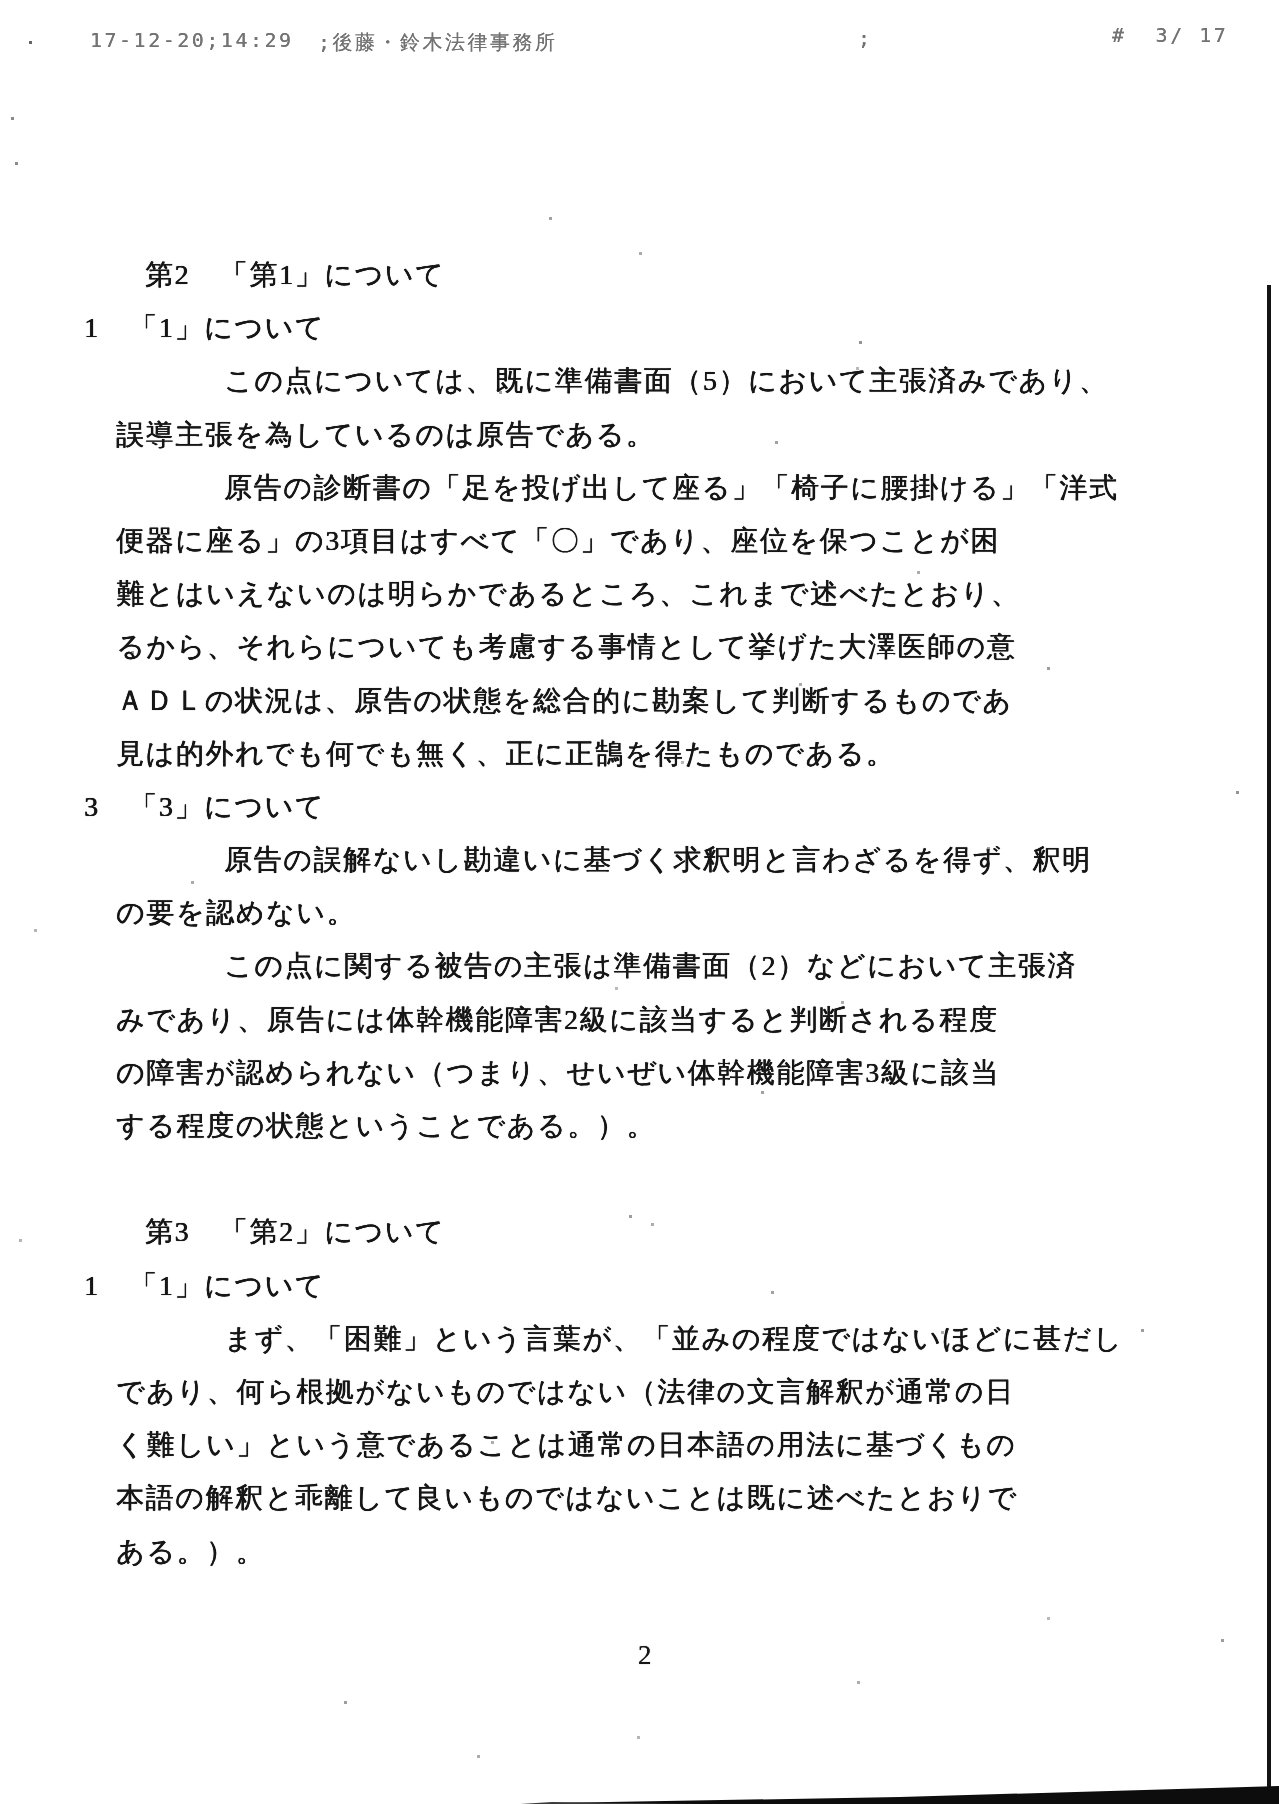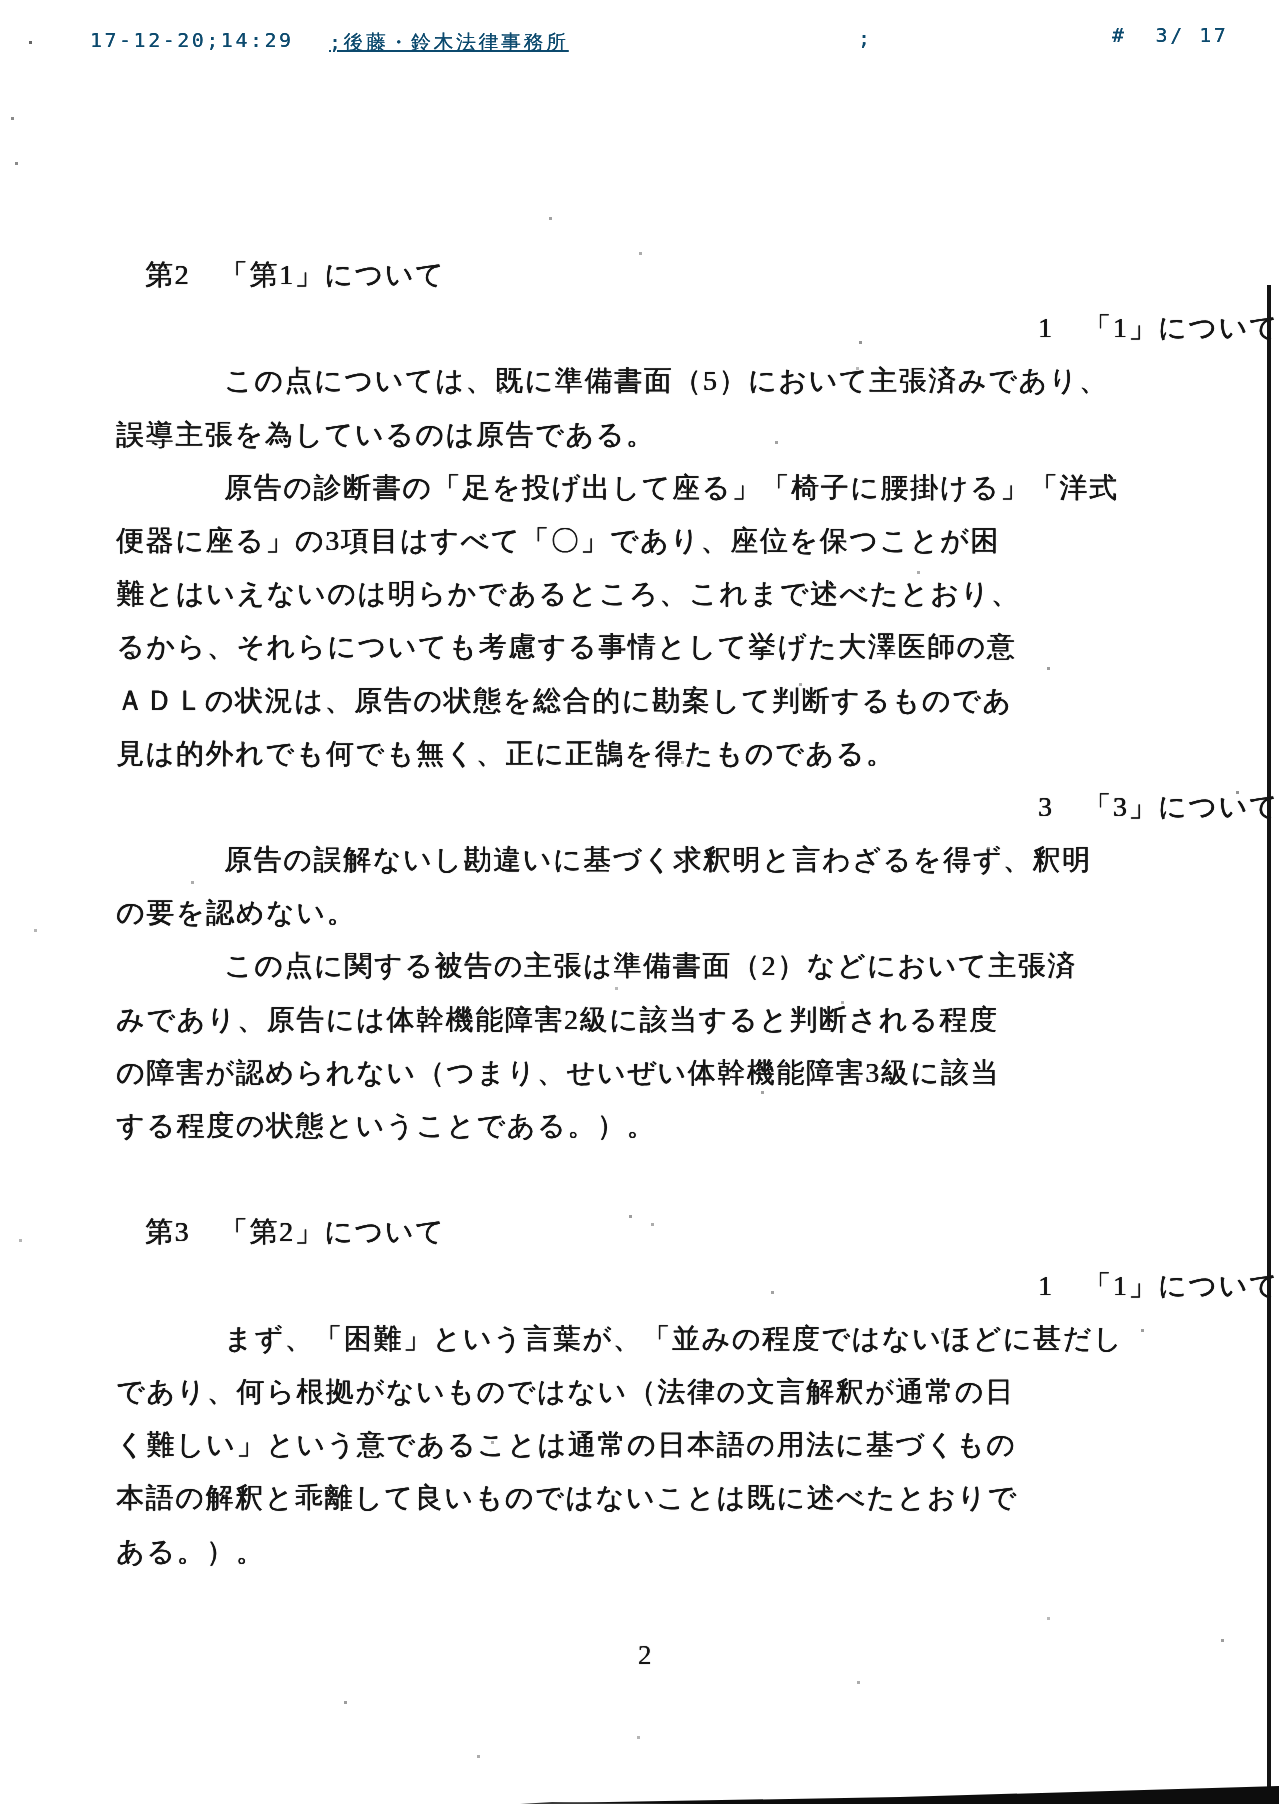--- a/index.html
+++ b/index.html
@@ -15,43 +15,43 @@
   .page { position: absolute; inset: 0; }
 
   
   .fax-header { position: absolute; top: 0; left: 0; width: 100%; height: 70px; }
   .fax-header span {
     position: absolute;
     font-family: "DejaVu Sans Mono", monospace;
     font-size: 20px;
     letter-spacing: 2.5px;
     white-space: pre;
-    color: #0c4a6e;
+    color: #737373;
     text-shadow: 0 0 0.5px currentColor;
   }
   .fx-timestamp { left: 90px;  top: 28px; }
-  .fx-sender    { left: 329px; top: 29px; font-family: "Liberation Serif", serif; font-size: 19px; letter-spacing: 0.5px; text-decoration: underline; }
+  .fx-sender    { left: 318px; top: 29px; font-family: "Liberation Serif", serif; font-size: 19px; letter-spacing: 0.5px; }
   .fx-separator { left: 858px; top: 26px; }
   .fx-pages     { left: 1112px; top: 23px; letter-spacing: 1.5px; }
 
   
   .doc-body {
     position: absolute; top: 248px; left: 0; width: 1279px;
   }
   .line {
     height: 53.2px;
     line-height: 53.2px;
     font-size: 28px;
     letter-spacing: 1.6px;
     white-space: pre;
     color: #161616;
     text-shadow: 0 0 0.7px currentColor, 0.4px 0 0 currentColor;
   }
   .line.h1    { padding-left: 145px; }
-  .line.h2    { padding-left: 120px; text-align: right; }
+  .line.h2    { padding-left: 84px; }
   .line.first { padding-left: 224px; }
   .line.cont  { padding-left: 116px; }
   .line.blank { }
 
   .page-number {
     position: absolute; top: 1640px; left: 638px;
     font-size: 27px; color: #161616;
     text-shadow: 0 0 0.7px currentColor;
   }
 

